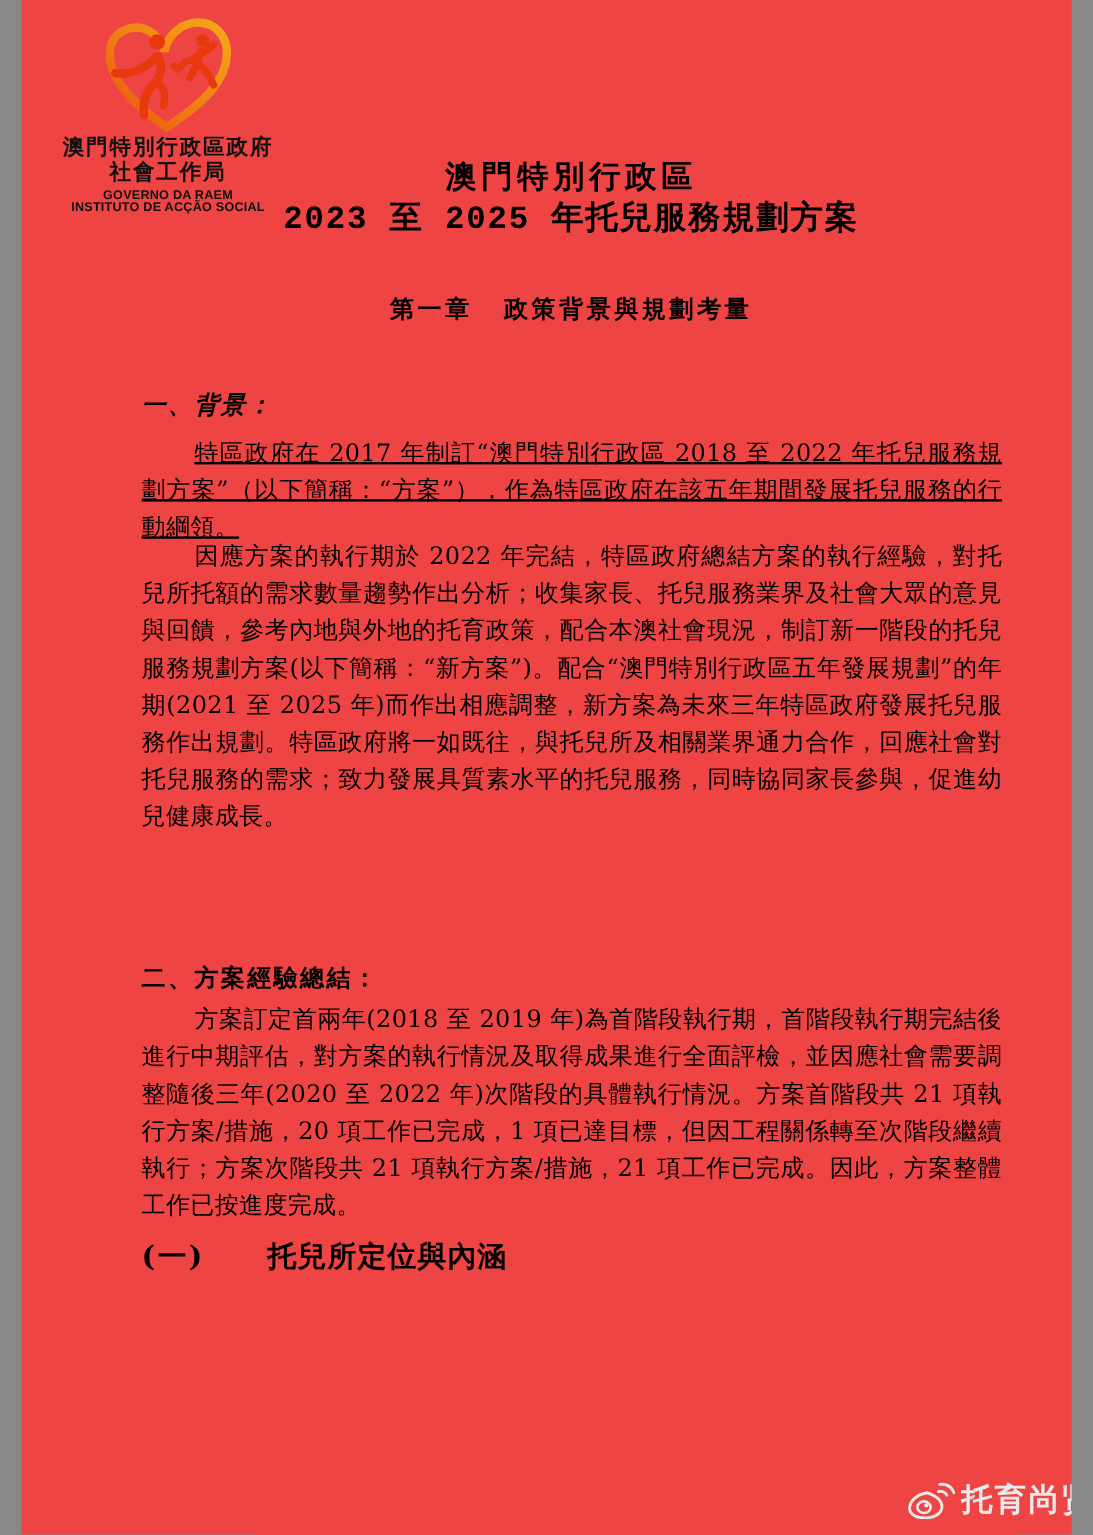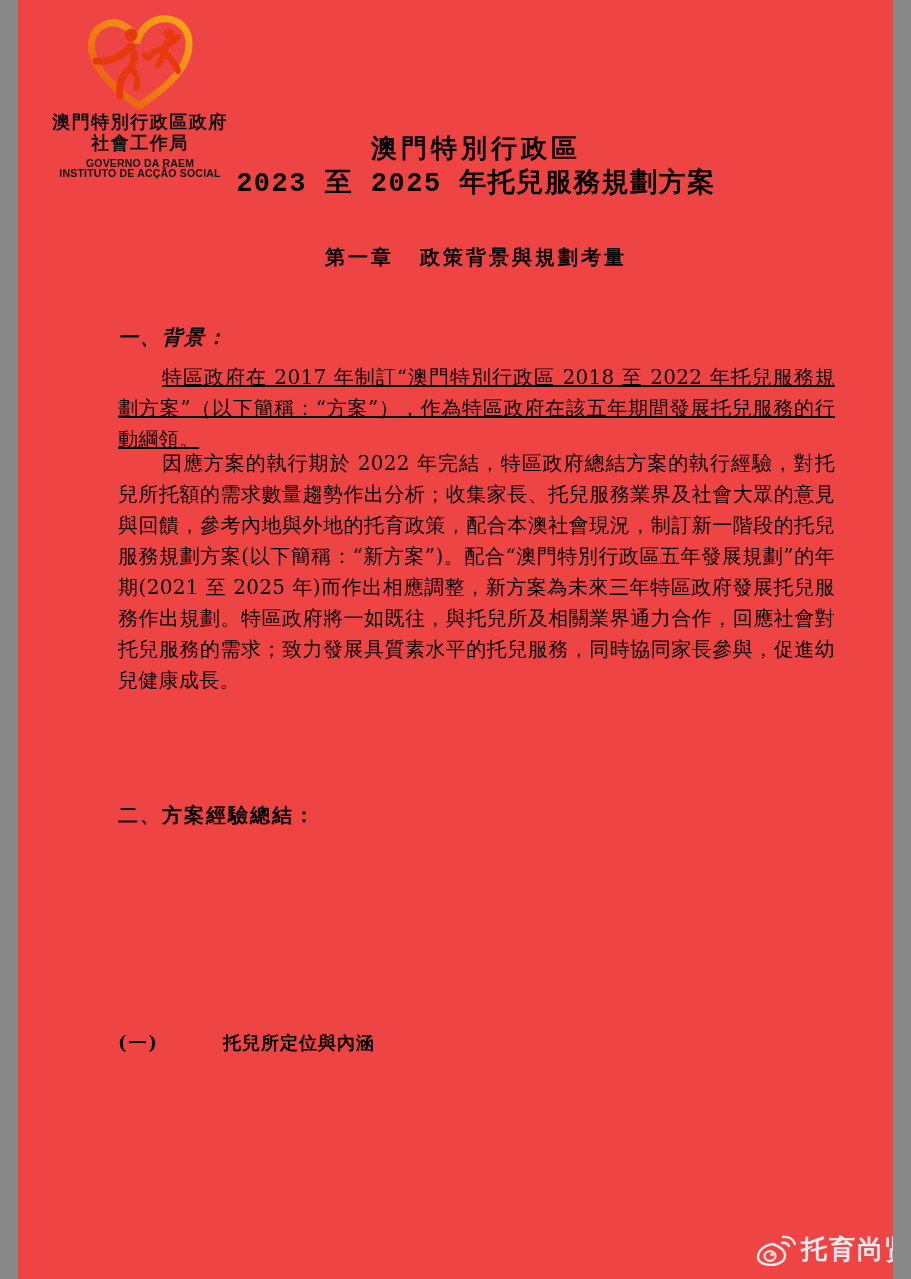--- a/index.html
+++ b/index.html
@@ -82,21 +82,21 @@
     width: 717px;
     font-size: 20px;
     line-height: 31px;
     text-align: justify;
     text-indent: 2.2em;
     letter-spacing: 0.3px;
   }
   .sub-heading {
     position: absolute;
     left: 100px;
-    font-size: 18px;
+    font-size: 24px;
     font-weight: bold;
     letter-spacing: 1px;
     white-space: nowrap;
   }
   .sub-heading .sub-num { display: inline-block; width: 105px; letter-spacing: 2px; }
 
   
   .watermark {
     position: absolute;
     left: 738px;
@@ -158,20 +158,21 @@
 
   <div class="chapter-heading">
     <span>第一章</span><span class="gap"></span><span>政策背景與規劃考量</span>
   </div>
 
   <div class="sec-heading" style="top:324px;font-style:italic;">一、背景：</div>
   <div class="para" style="top:362px;text-decoration:underline;">特區政府在 2017 年制訂“澳門特別行政區 2018 至 2022 年托兒服務規劃方案”（以下簡稱：“方案”），作為特區政府在該五年期間發展托兒服務的行動綱領。</div>
   <div class="para" style="top:448px;">因應方案的執行期於 2022 年完結，特區政府總結方案的執行經驗，對托兒所托額的需求數量趨勢作出分析；收集家長、托兒服務業界及社會大眾的意見與回饋，參考內地與外地的托育政策，配合本澳社會現況，制訂新一階段的托兒服務規劃方案(以下簡稱：“新方案”)。配合“澳門特別行政區五年發展規劃”的年期(2021 至 2025 年)而作出相應調整，新方案為未來三年特區政府發展托兒服務作出規劃。特區政府將一如既往，與托兒所及相關業界通力合作，回應社會對托兒服務的需求；致力發展具質素水平的托兒服務，同時協同家長參與，促進幼兒健康成長。</div>
 
   <div class="sec-heading" style="top:770px;margin-top:32px;">二、方案經驗總結：</div>
+  <div class="para" style="top:834px;">方案訂定首兩年(2018 至 2019 年)為首階段執行期，首階段執行期完結後進行中期評估，對方案的執行情況及取得成果進行全面評檢，並因應社會需要調整隨後三年(2020 至 2022 年)次階段的具體執行情況。方案首階段共 21 項執行方案/措施，20 項工作已完成，1 項已達目標，但因工程關係轉至次階段繼續執行；方案次階段共 21 項執行方案/措施，21 項工作已完成。因此，方案整體工作已按進度完成。</div>
 
   <div class="sub-heading" style="top:1031px;">
     <span class="sub-num">(一)</span><span>托兒所定位與內涵</span>
   </div>
 
   <div class="watermark">
     <svg width="40" height="32" viewBox="0 0 40 32" aria-hidden="true">
       <path d="M17 10 C 8 11, 2 17, 2 23 C 2 28, 8 31, 15 31 C 23 31, 29 27, 29 21.5 C 29 16.5, 24 12.5, 17 10 Z" fill="none" stroke="#e9e9e9" stroke-width="2.4"></path>
       <ellipse cx="14" cy="22" rx="5.5" ry="4.8" fill="none" stroke="#e9e9e9" stroke-width="2.2"></ellipse>
       <circle cx="16" cy="20.5" r="1.8" fill="#e9e9e9"></circle>

